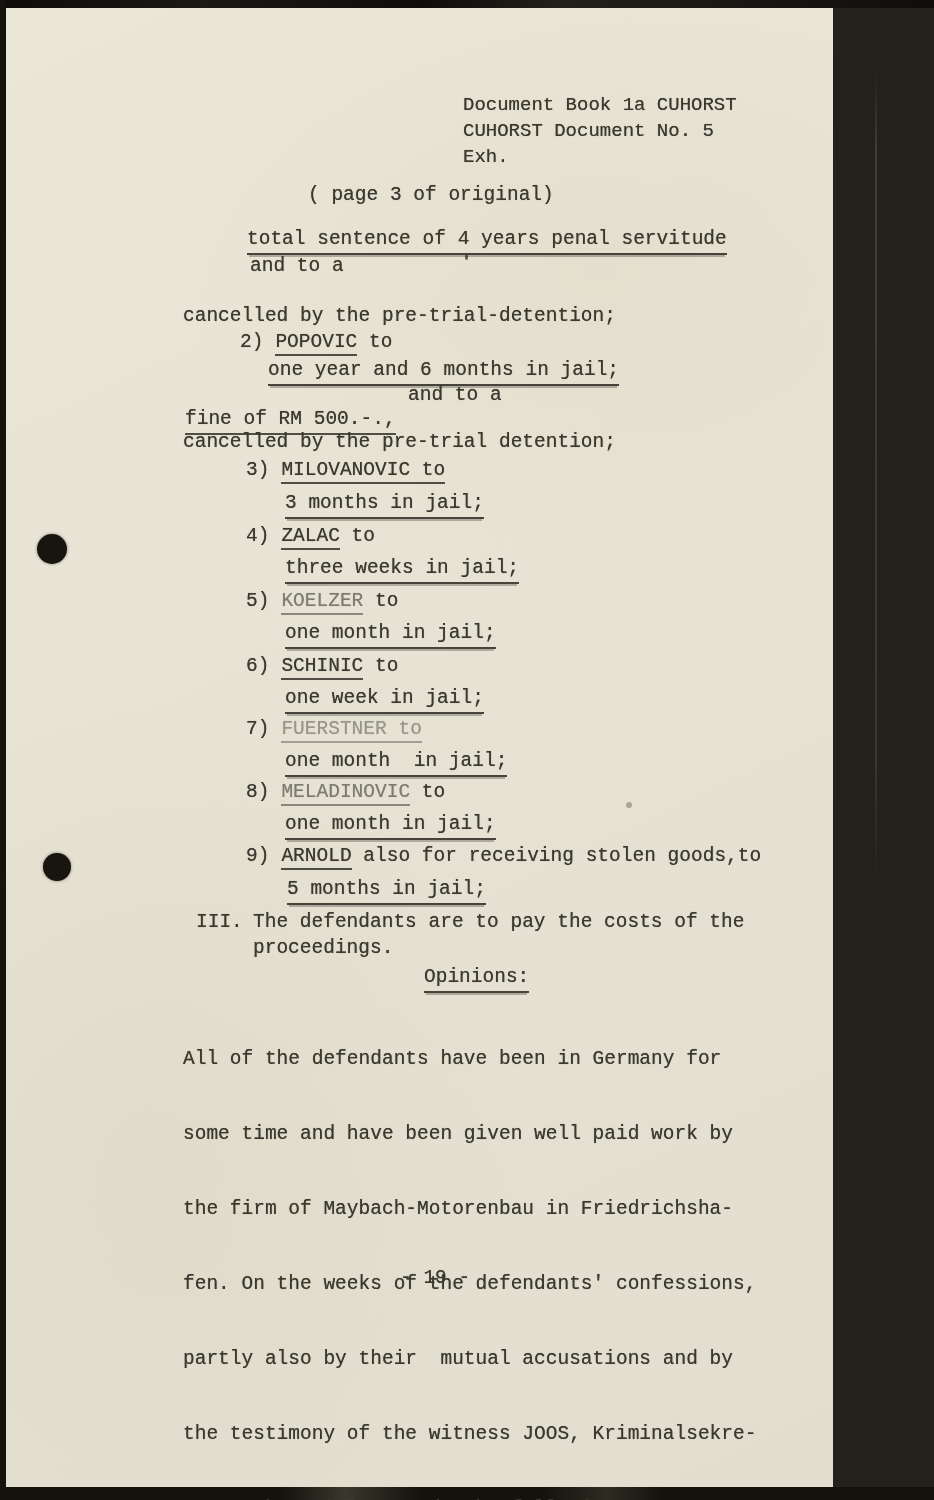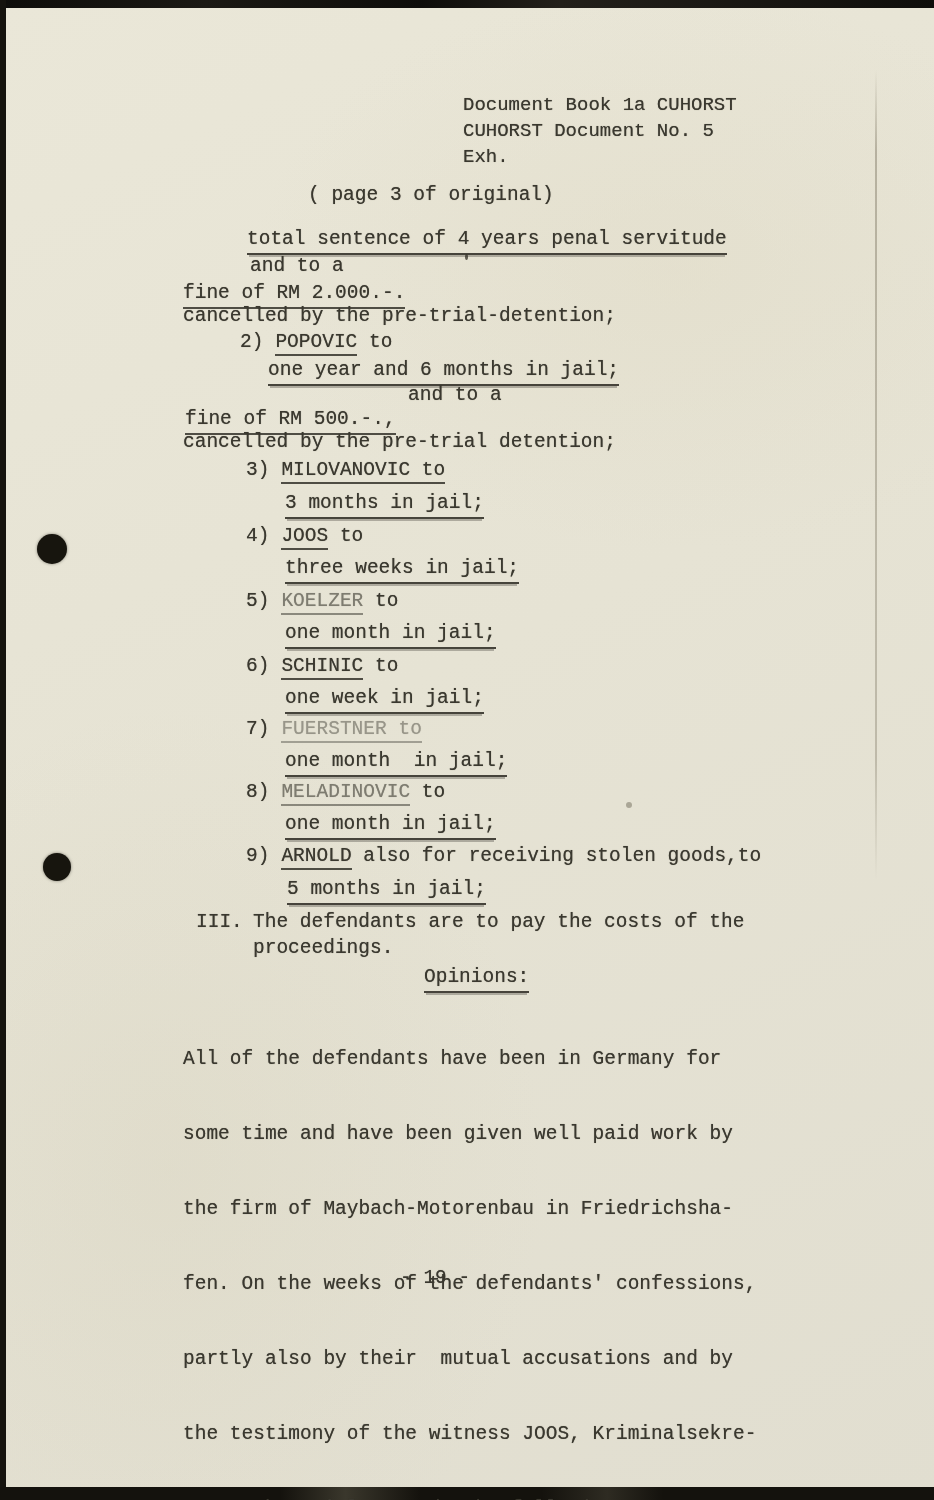--- a/index.html
+++ b/index.html
@@ -3,21 +3,21 @@
 <meta charset="utf-8">
 <style>
   html,body{margin:0;padding:0;}
   body{
     width:934px;height:1500px;position:relative;overflow:hidden;
     background:#23211b;
     font-family:"Liberation Mono","DejaVu Sans Mono",monospace;
     color:#3a382f;
   }
   .paper{
-    position:absolute;left:0;top:0;width:934px;height:1500px;
+    position:absolute;left:0;top:0;width:833px;height:1500px;
     background:
       radial-gradient(ellipse 600px 400px at 72% 18%, rgba(222,216,194,.38), transparent 70%),
       radial-gradient(ellipse 520px 640px at 18% 78%, rgba(214,209,187,.32), transparent 72%),
       linear-gradient(155deg,#eae7d8 0%,#e6e3d4 45%,#e1ded0 100%);
   }
   .line{
     position:absolute;white-space:pre;
     font-size:19.5px;line-height:25px;
     text-shadow:0 0 .7px rgba(58,56,47,.75);
   }
@@ -56,33 +56,32 @@
   <div class="speck" style="left:626px;top:802px;width:6px;height:6px;background:rgba(122,117,101,.55);"></div>
 
   <div class="line hdr" style="left:463px;top:93px;">Document Book 1a CUHORST</div>
   <div class="line hdr" style="left:463px;top:119px;">CUHORST Document No. 5</div>
   <div class="line hdr" style="left:463px;top:145px;">Exh.</div>
 
   <div class="line" style="left:308px;top:183px;">( page 3 of original)</div>
 
   <div class="line u2" style="left:247px;top:227px;">total sentence of 4 years penal servitude</div>
   <div class="line" style="left:250px;top:254px;">and to a</div>
-  <div class="line u" style="left:183px;top:281px;">fine of RM 2.000.-.</div>
   <div class="line" style="left:183px;top:304px;">cancelled by the pre-trial-detention;</div>
 
   <div class="line" style="left:240px;top:330px;"><span class="num">2)</span><span class="u">POPOVIC</span><span> to</span></div>
   <div class="line u2" style="left:268px;top:358px;">one year and 6 months in jail;</div>
   <div class="line" style="left:408px;top:383px;">and to a</div>
   <div class="line u" style="left:185px;top:407px;">fine of RM 500.-.,</div>
   <div class="line" style="left:183px;top:430px;">cancelled by the pre-trial detention;</div>
 
   <div class="line" style="left:246px;top:458px;"><span class="num">3)</span><span class="u">MILOVANOVIC to</span><span></span></div>
   <div class="line u2" style="left:285px;top:491px;">3 months in jail;</div>
 
-  <div class="line" style="left:246px;top:524px;"><span class="num">4)</span><span class="u">JOOS</span><span> to</span></div>
+  <div class="line" style="left:246px;top:524px;"><span class="num">4)</span><span class="u">ZALAC</span><span> to</span></div>
   <div class="line u2" style="left:285px;top:556px;">three weeks in jail;</div>
 
   <div class="line" style="left:246px;top:589px;"><span class="num">5)</span><span class="u faded">KOELZER</span><span> to</span></div>
   <div class="line u2" style="left:285px;top:621px;">one month in jail;</div>
 
   <div class="line" style="left:246px;top:654px;"><span class="num">6)</span><span class="u">SCHINIC</span><span> to</span></div>
   <div class="line u2" style="left:285px;top:686px;">one week in jail;</div>
 
   <div class="line" style="left:246px;top:717px;"><span class="num">7)</span><span class="u faded2">FUERSTNER to</span><span></span></div>
   <div class="line u2" style="left:285px;top:749px;">one month  in jail;</div>

